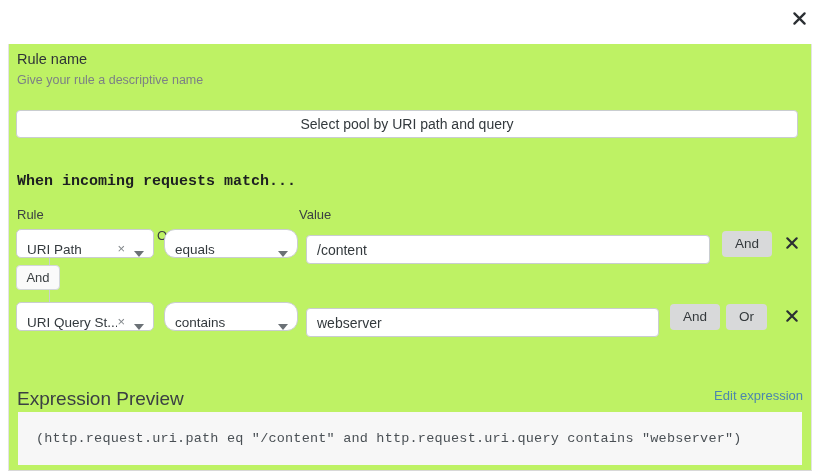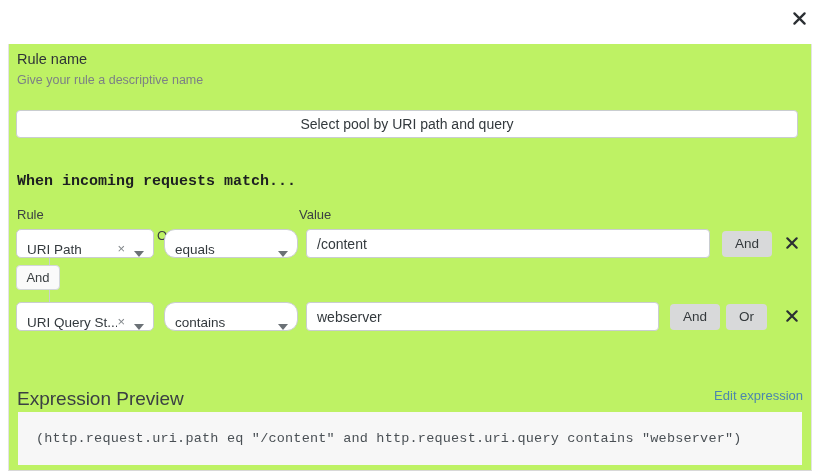--- a/index.html
+++ b/index.html
@@ -179,20 +179,21 @@
     border-right: 5px solid transparent;
     border-top: 6px solid #6b7176;
   }
 
   .field-select { left: 7px; width: 138px; }
   .op-select    { left: 155px; width: 134px; border-radius: 11px; }
 
   .value-input {
     position: absolute;
     height: 29px;
+    margin-top: 6px;
   }
   .value-input.v1 { left: 297px; width: 404px; }
   .value-input.v2 { left: 297px; width: 353px; }
 
   .pill-btn {
     position: absolute;
     height: 26px;
     top: 2px;
     border: none;
     border-radius: 4px;

